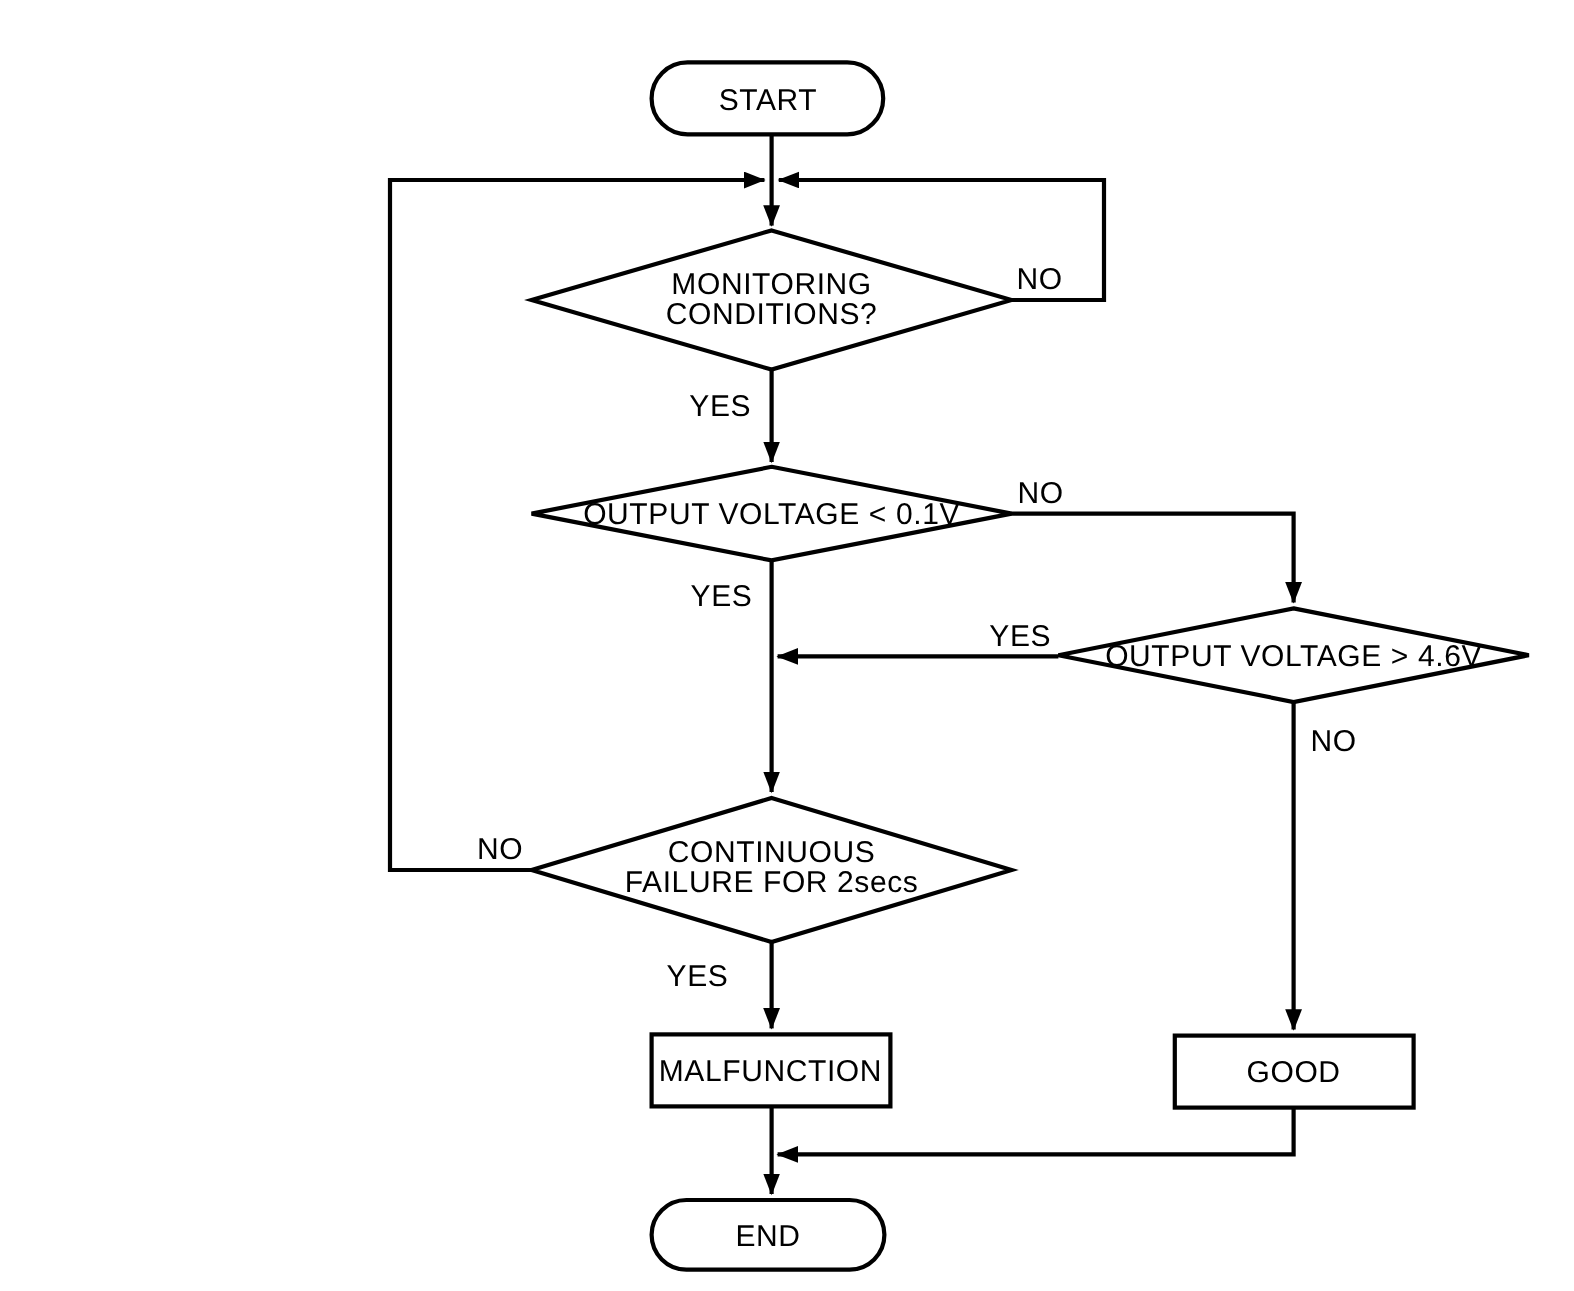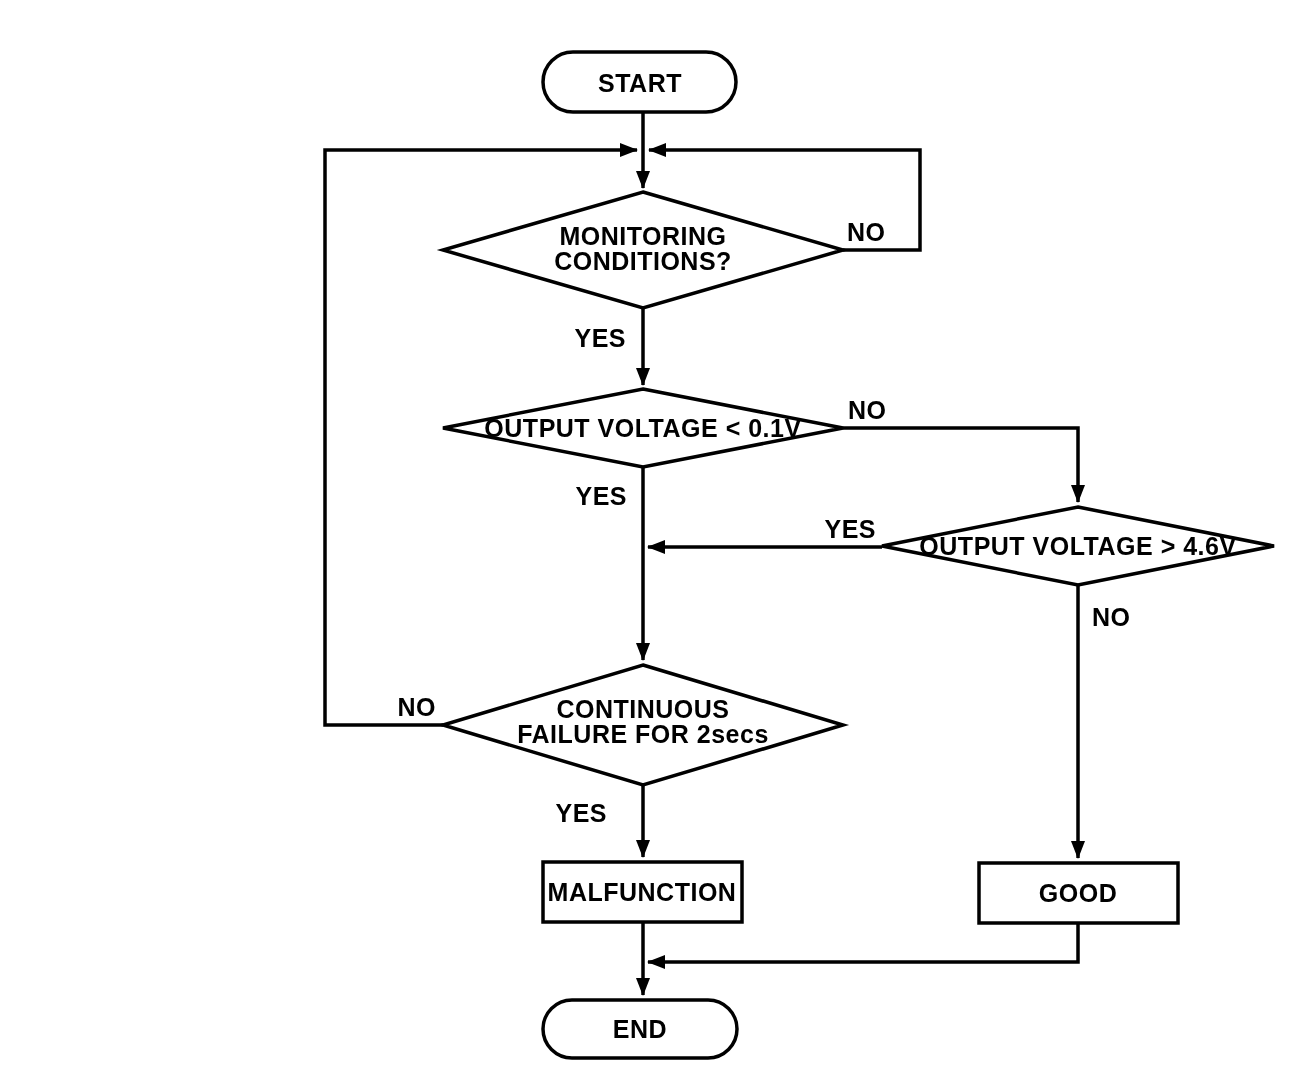--- a/index.html
+++ b/index.html
@@ -7,21 +7,20 @@
     padding: 0;
     background: #ffffff;
   }
   .stage {
     position: relative;
     width: 1312px;
     height: 1076px;
     background: #ffffff;
     font-family: "Liberation Sans", "DejaVu Sans", sans-serif;
     overflow: hidden;
-    font-weight: bold;
   }
   svg { display: block; }
   .shape {
     fill: #ffffff;
     stroke: #000000;
     stroke-width: 3.5px;
     stroke-linejoin: miter;
   }
   .edge {
     fill: none;

